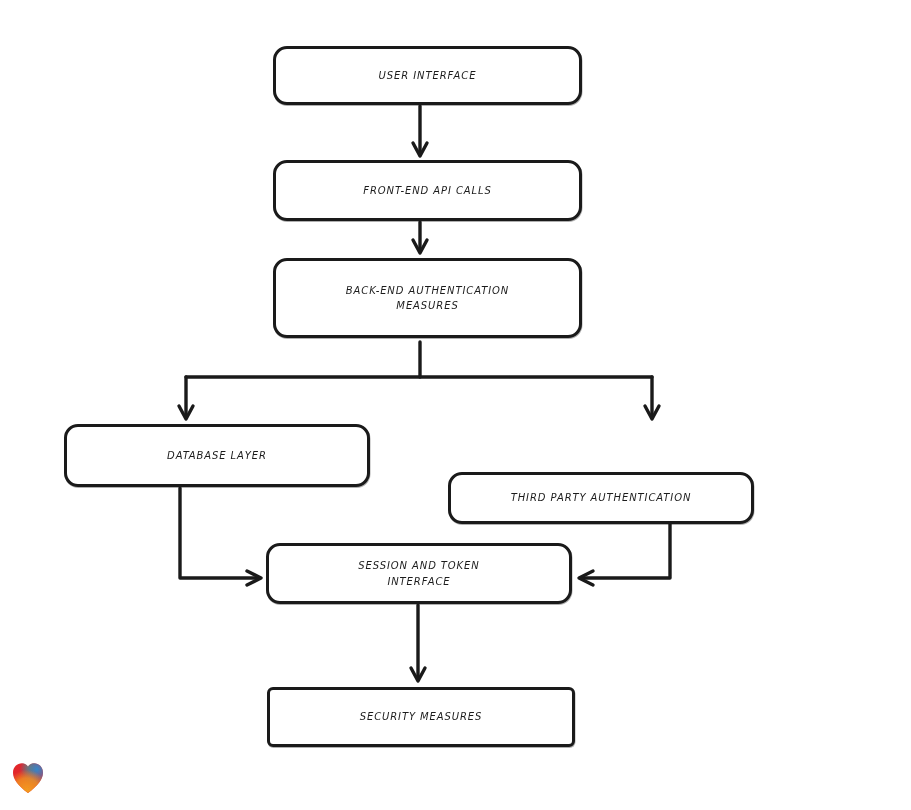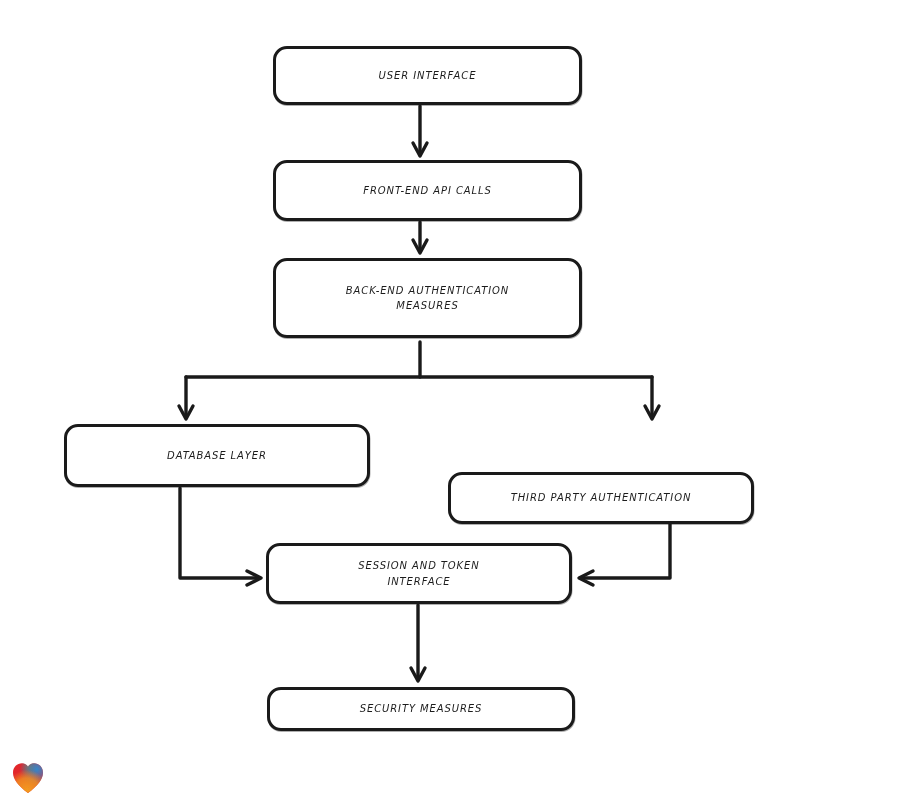--- a/index.html
+++ b/index.html
@@ -30,21 +30,21 @@
     line-height:1.55;
     font-weight:500;
   }
   .label span{display:block;white-space:nowrap;}
   .n1{left:273px;top:46px;width:309px;height:59px;}
   .n2{left:273px;top:160px;width:309px;height:61px;}
   .n3{left:273px;top:258px;width:309px;height:80px;}
   .n4{left:64px;top:424px;width:306px;height:63px;}
   .n5{left:448px;top:424px;width:306px;height:52px;margin-top:48px;}
   .n6{left:266px;top:543px;width:306px;height:61px;align-items:center;}
-  .n7{left:267px;top:687px;width:308px;height:44px;}
+  .n7{left:267px;top:687px;width:308px;height:60px;border-radius:6px;}
   .logo{position:absolute;left:8px;top:757px;width:40px;height:42px;}
 </style>
 </head>
 <body>
 
 <div class="canvas">
 
   <svg class="edges" viewBox="0 0 911 810" xmlns="http://www.w3.org/2000/svg">
 
     <path class="edge" d="M420 106 L420 155"></path>

